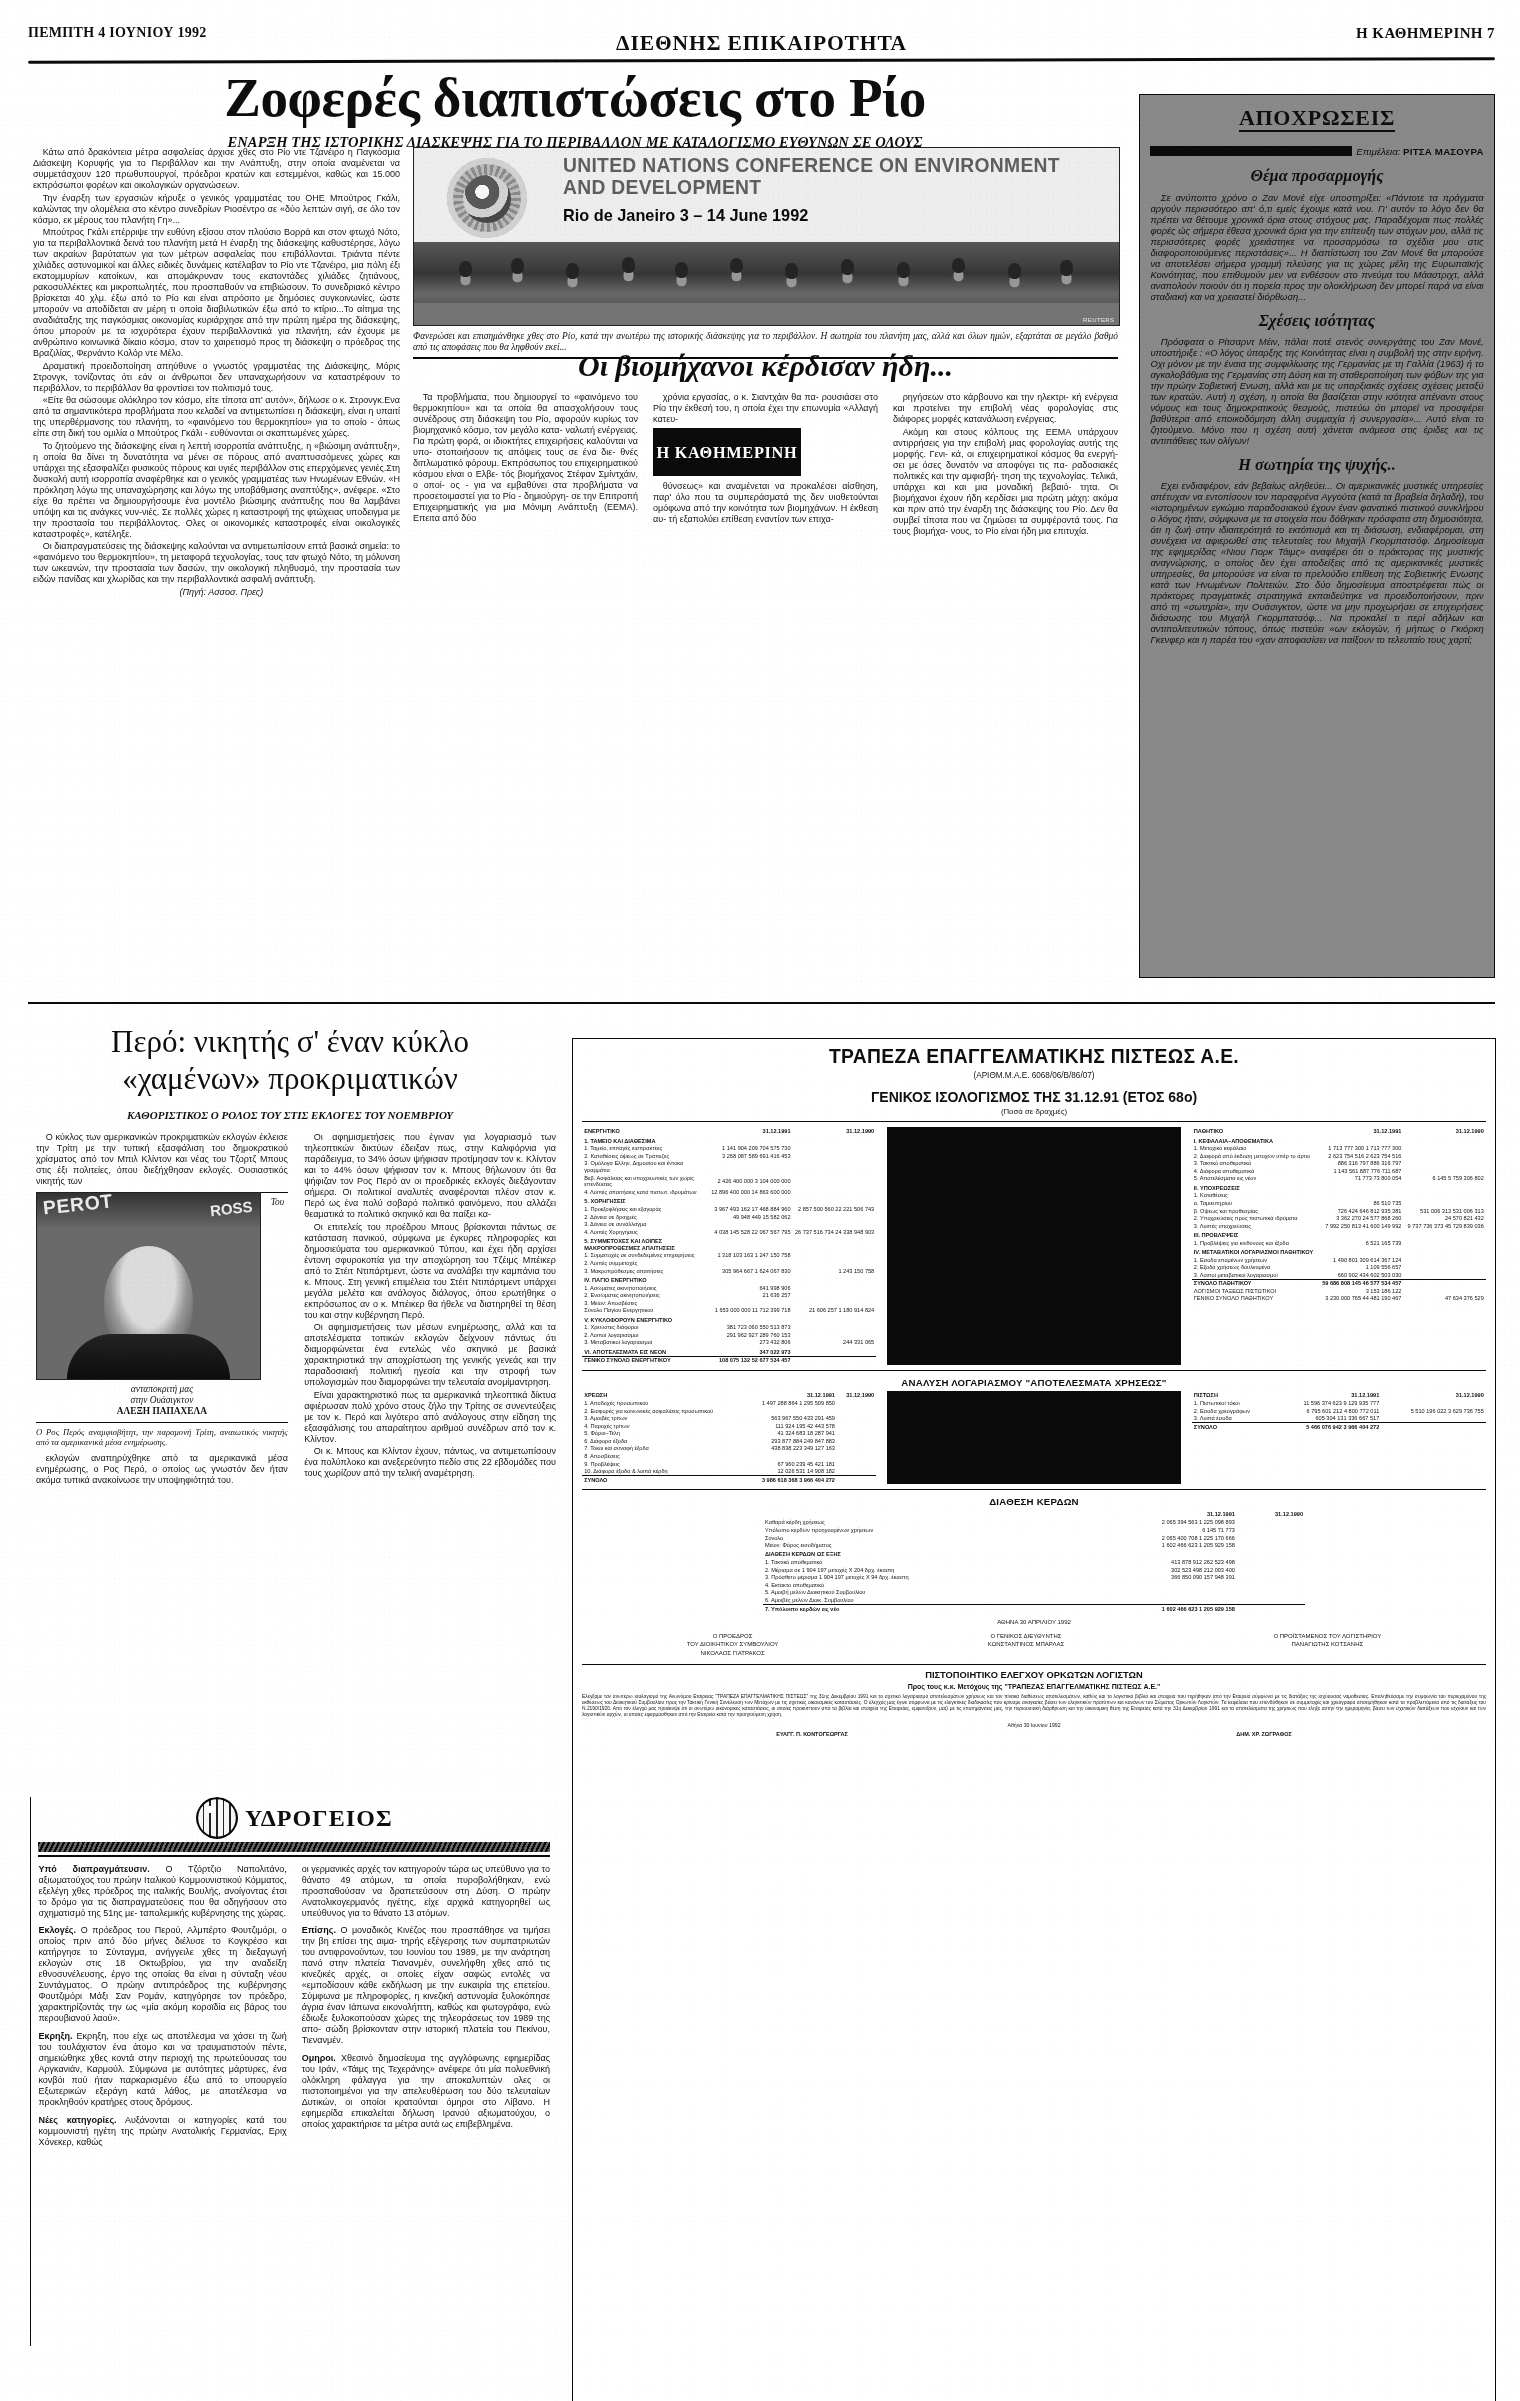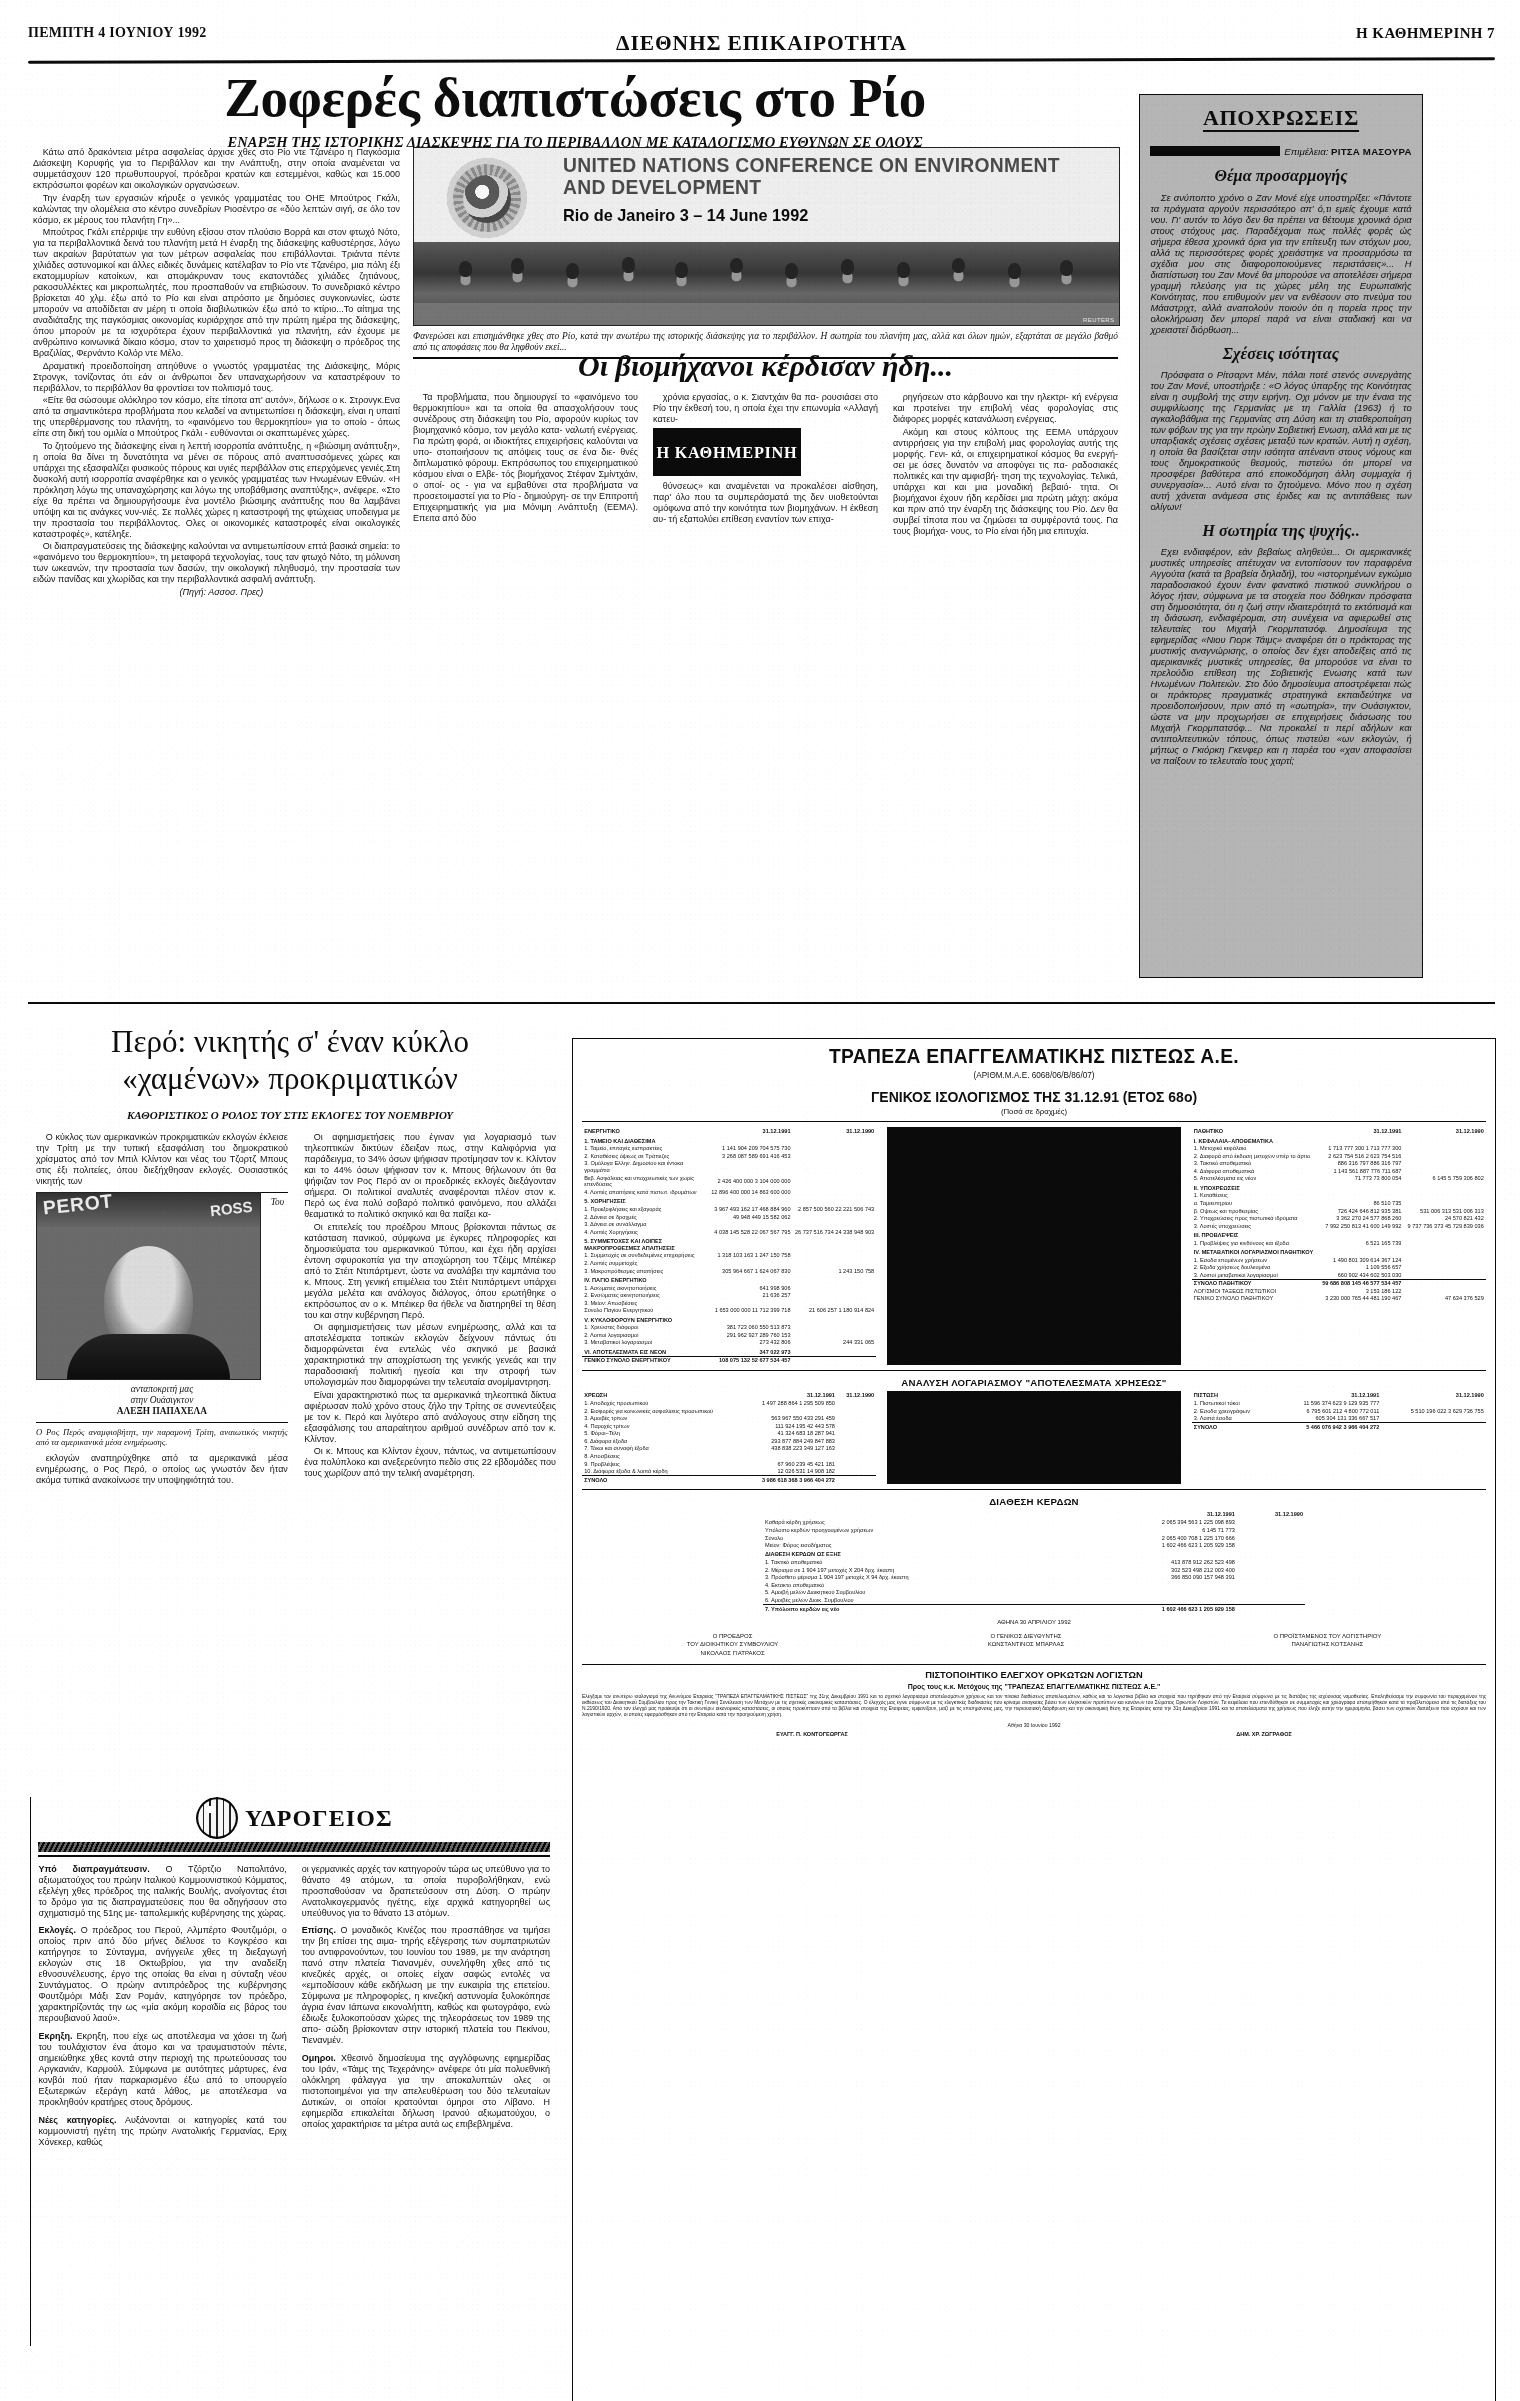--- a/index.html
+++ b/index.html
@@ -42,21 +42,21 @@
 
   .lead-cols{position:absolute;left:33px;top:147px;width:367px;}
   .photo-wrap{position:absolute;left:413px;top:147px;width:705px;}
 
   
   .unphoto{position:relative;width:705px;height:177px;background:#7d7a74;overflow:hidden;
     border:0.7px solid #2a2722;}
   .unphoto .banner{position:absolute;left:0;top:0;right:0;height:94px;background:#e9e7e1;}
   .unphoto .banner .ttl{position:absolute;left:149px;top:7.4px;right:12px;
     font-family:"Liberation Sans",sans-serif;font-weight:700;font-size:19.3px;line-height:22px;
-    letter-spacing:0.3px;color:#1d4ed8;}
+    letter-spacing:0.3px;color:#0f766e;}
   .unphoto .banner .sub{position:absolute;left:149px;top:58px;
     font-family:"Liberation Sans",sans-serif;font-weight:700;font-size:16.3px;color:#111;}
   .unlogo{position:absolute;left:33px;top:10.4px;width:80px;height:80px;border-radius:50%;
     background:
       radial-gradient(circle at 50% 46%, #6f6c66 0 30%, transparent 31%),
       repeating-conic-gradient(from 0deg,#b9b6b0 0 6deg,#8d8a84 6deg 12deg);
     box-shadow:inset 0 0 0 6px #cfccc6;}
   .unlogo:after{content:"";position:absolute;left:16.3px;top:16.3px;width:48px;height:48px;border-radius:50%;
     background:radial-gradient(circle at 40% 35%,#f2f0ea 0 16%,#5d5a54 17% 40%,#cfccc6 41% 60%,#4e4b46 61% 100%);}
   .crowd{position:absolute;left:0;top:94px;right:0;bottom:0;
@@ -75,22 +75,22 @@
     font-family:"Liberation Serif",serif;font-style:italic;font-weight:700;
     font-size:30px;line-height:33px;text-align:center;}
   .ind-cols{position:absolute;left:413px;top:392px;width:705px;
     column-count:3;column-gap:15px;column-rule:0;}
 
   .logo-box{width:146px;height:46px;border:1.5px solid #14110d;background:#14110d;color:#fff;
     display:flex;align-items:center;justify-content:center;margin:3px 0 4.5px 0;
     font-family:"Liberation Serif",serif;font-weight:700;font-size:16.3px;letter-spacing:0.7px;}
 
   
-  .apo{position:absolute;left:1139px;top:94px;width:284px;height:884px;
-    border:1.5px solid #14110d;background:#eab308;box-sizing:border-box;padding:7.4px 10.4px 9px 10.4px;}
+  .apo{position:absolute;left:1139px;top:94px;width:356px;height:884px;
+    border:1.5px solid #14110d;background:#f97316;box-sizing:border-box;padding:7.4px 10.4px 9px 10.4px;}
   .apo h2{margin:3px 0 3px 0;text-align:center;font-family:"Liberation Serif",serif;
     font-weight:700;font-size:22px;letter-spacing:0.7px;text-decoration:underline;
     text-underline-offset:4.5px;text-decoration-thickness:1.5px;}
   .apo .byline{display:flex;align-items:flex-start;gap:4.5px;margin:15px 0 3px 0;}
   .apo .byline .bar{flex:1;height:9.7px;background:#14110d;}
   .apo .byline .who{font-family:"Liberation Sans",sans-serif;font-size:9.7px;}
   .apo .byline .who i{font-style:italic;}
   .apo .byline .who b{font-weight:700;letter-spacing:0.2px;}
   .apo h3{margin:9px 0 5.2px 0;text-align:center;font-family:"Liberation Serif",serif;
     font-style:italic;font-weight:700;font-size:16.3px;}

